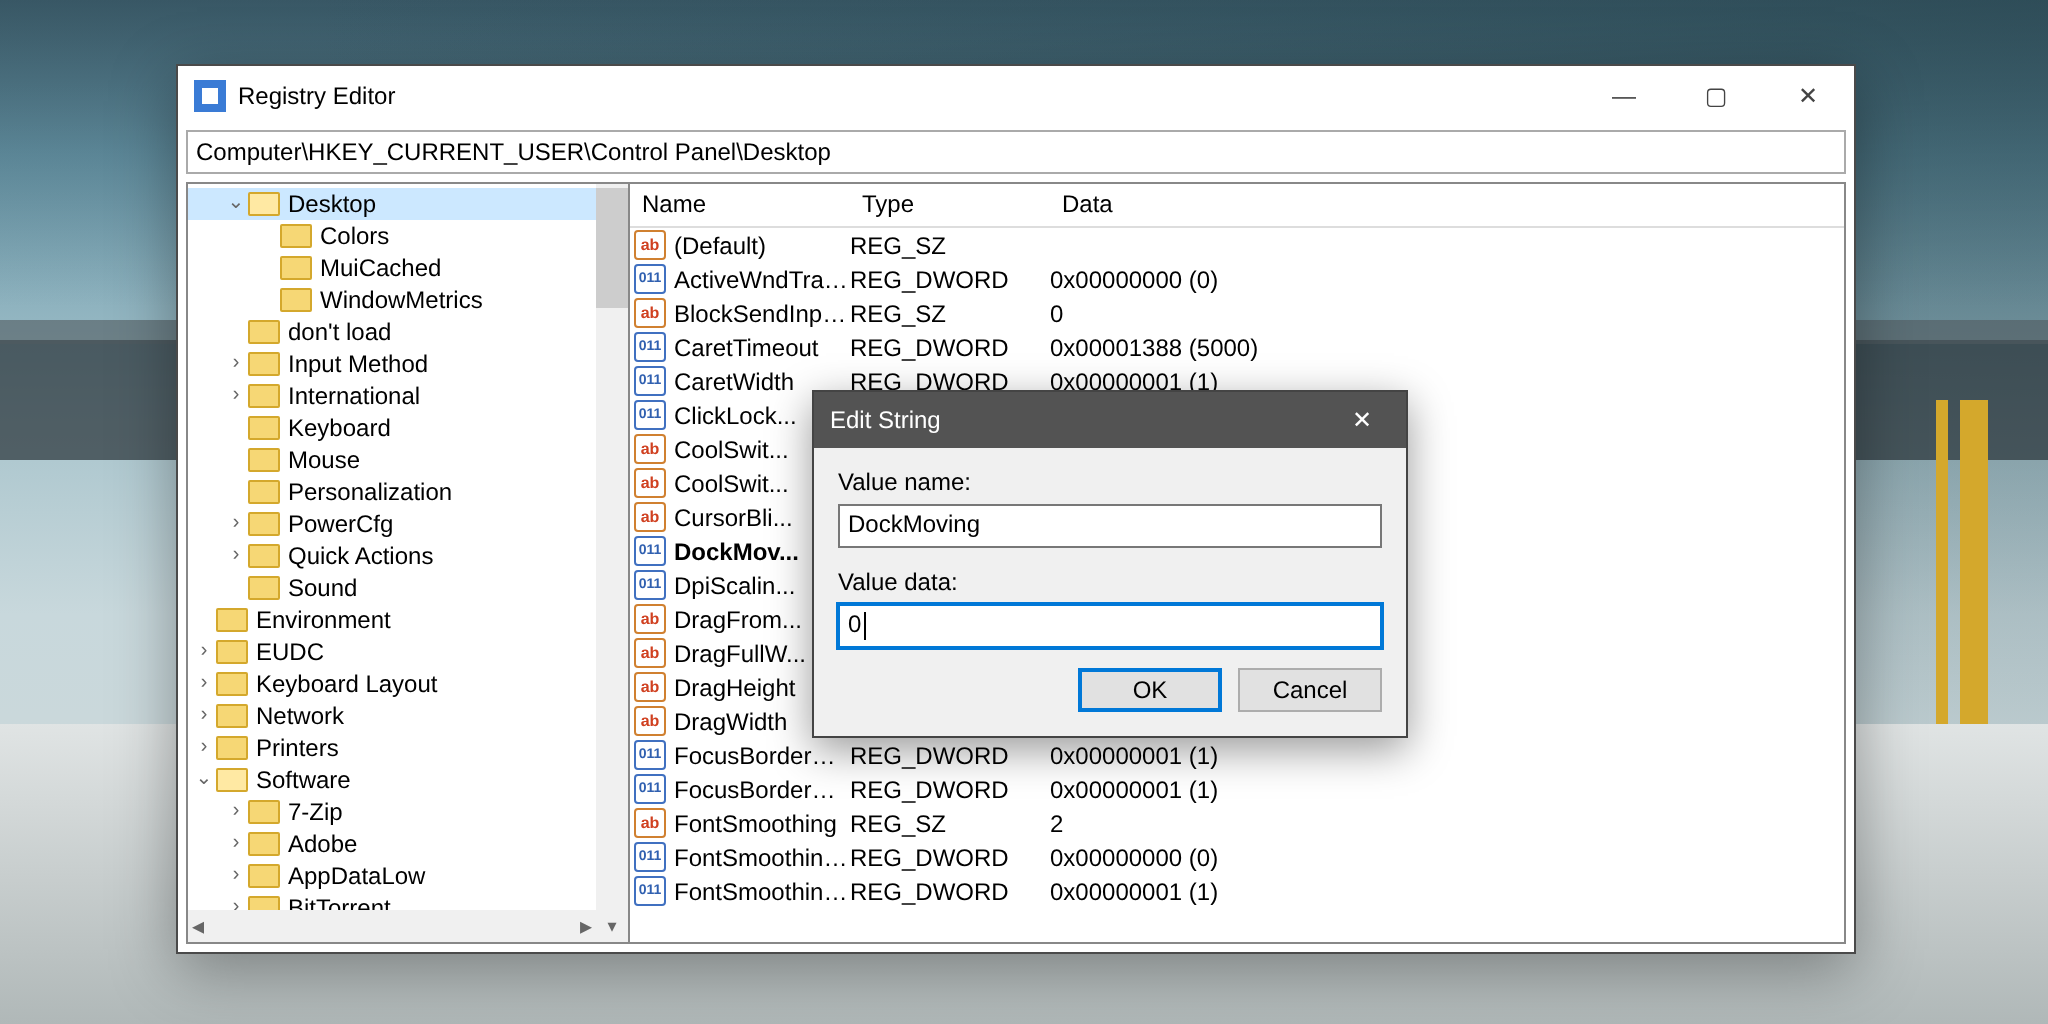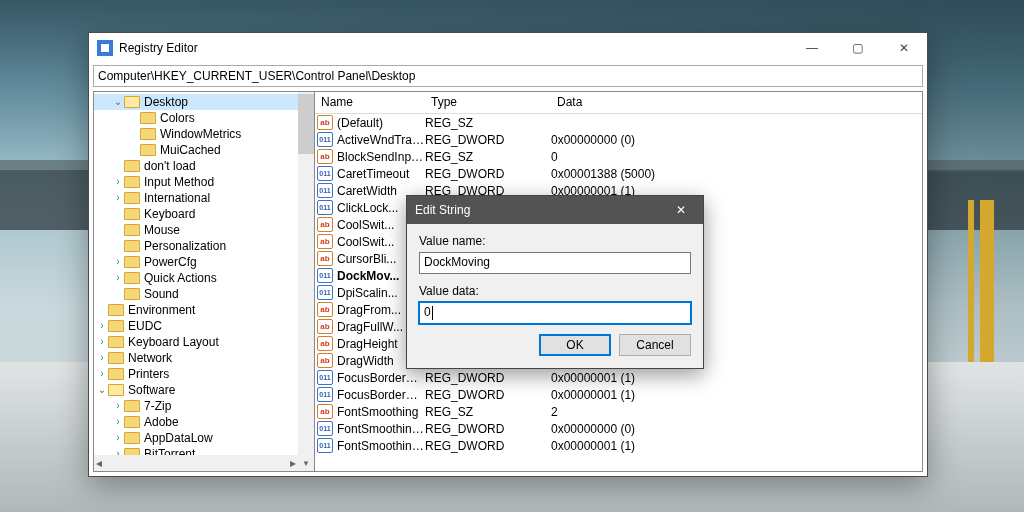--- a/index.html
+++ b/index.html
@@ -35,21 +35,21 @@
   .exp { width: 12px; text-align: center; color: #666; font-size: 10px; line-height: 1; }
   .exp.none { visibility: hidden; }
   .folder-icon { width: 16px; height: 12px; background: #f6d775; border: 1px solid #d4a82c; border-radius: 1px; margin-right: 4px; flex-shrink: 0; }
   .folder-icon.open { background: #ffe9a3; }
   .indent { display: inline-block; }
 
   .list-header { display: flex; height: 22px; border-bottom: 1px solid #ddd; background: #fff; }
   .list-header .col { padding: 3px 6px; color: #000; border-right: 0; text-align: left; }
   .col-name { width: 110px; }
   .col-type { width: 100px; }
-  .col-data { flex: 1; margin-left: 26px; }
+  .col-data { flex: 1; }
 
   .list-body { flex: 1; overflow-y: auto; }
   .list-row { display: flex; height: 17px; align-items: center; color: #000; }
   .value-icon { width: 16px; height: 15px; margin: 0 4px 0 2px; flex-shrink: 0; display: inline-flex; align-items: center; justify-content: center; font-size: 8px; font-weight: bold; border: 1px solid; border-radius: 2px; }
   .value-icon.str { background: #fff; border-color: #d08030; color: #d04020; }
   .value-icon.str::before { content: "ab"; }
   .value-icon.bin { background: #fff; border-color: #4070c0; color: #3060b0; }
   .value-icon.bin::before { content: "011"; font-size: 7px; }
   .cell { overflow: hidden; text-overflow: ellipsis; white-space: nowrap; }
 
@@ -106,27 +106,27 @@
           <div class="tree-row">
             <span class="indent" style="width: 34px;"></span>
             <span class="exp none">›</span>
             <span class="folder-icon"></span>
             <span>Colors</span>
           </div>
           <div class="tree-row">
             <span class="indent" style="width: 34px;"></span>
             <span class="exp none">›</span>
             <span class="folder-icon"></span>
+            <span>MuiCached</span>
+          </div>
+          <div class="tree-row">
+            <span class="indent" style="width: 34px;"></span>
+            <span class="exp none">›</span>
+            <span class="folder-icon"></span>
             <span>WindowMetrics</span>
-          </div>
-          <div class="tree-row">
-            <span class="indent" style="width: 34px;"></span>
-            <span class="exp none">›</span>
-            <span class="folder-icon"></span>
-            <span>MuiCached</span>
           </div>
           <div class="tree-row">
             <span class="indent" style="width: 18px;"></span>
             <span class="exp none">›</span>
             <span class="folder-icon"></span>
             <span>don't load</span>
           </div>
           <div class="tree-row">
             <span class="indent" style="width: 18px;"></span>
             <span class="exp">›</span>

